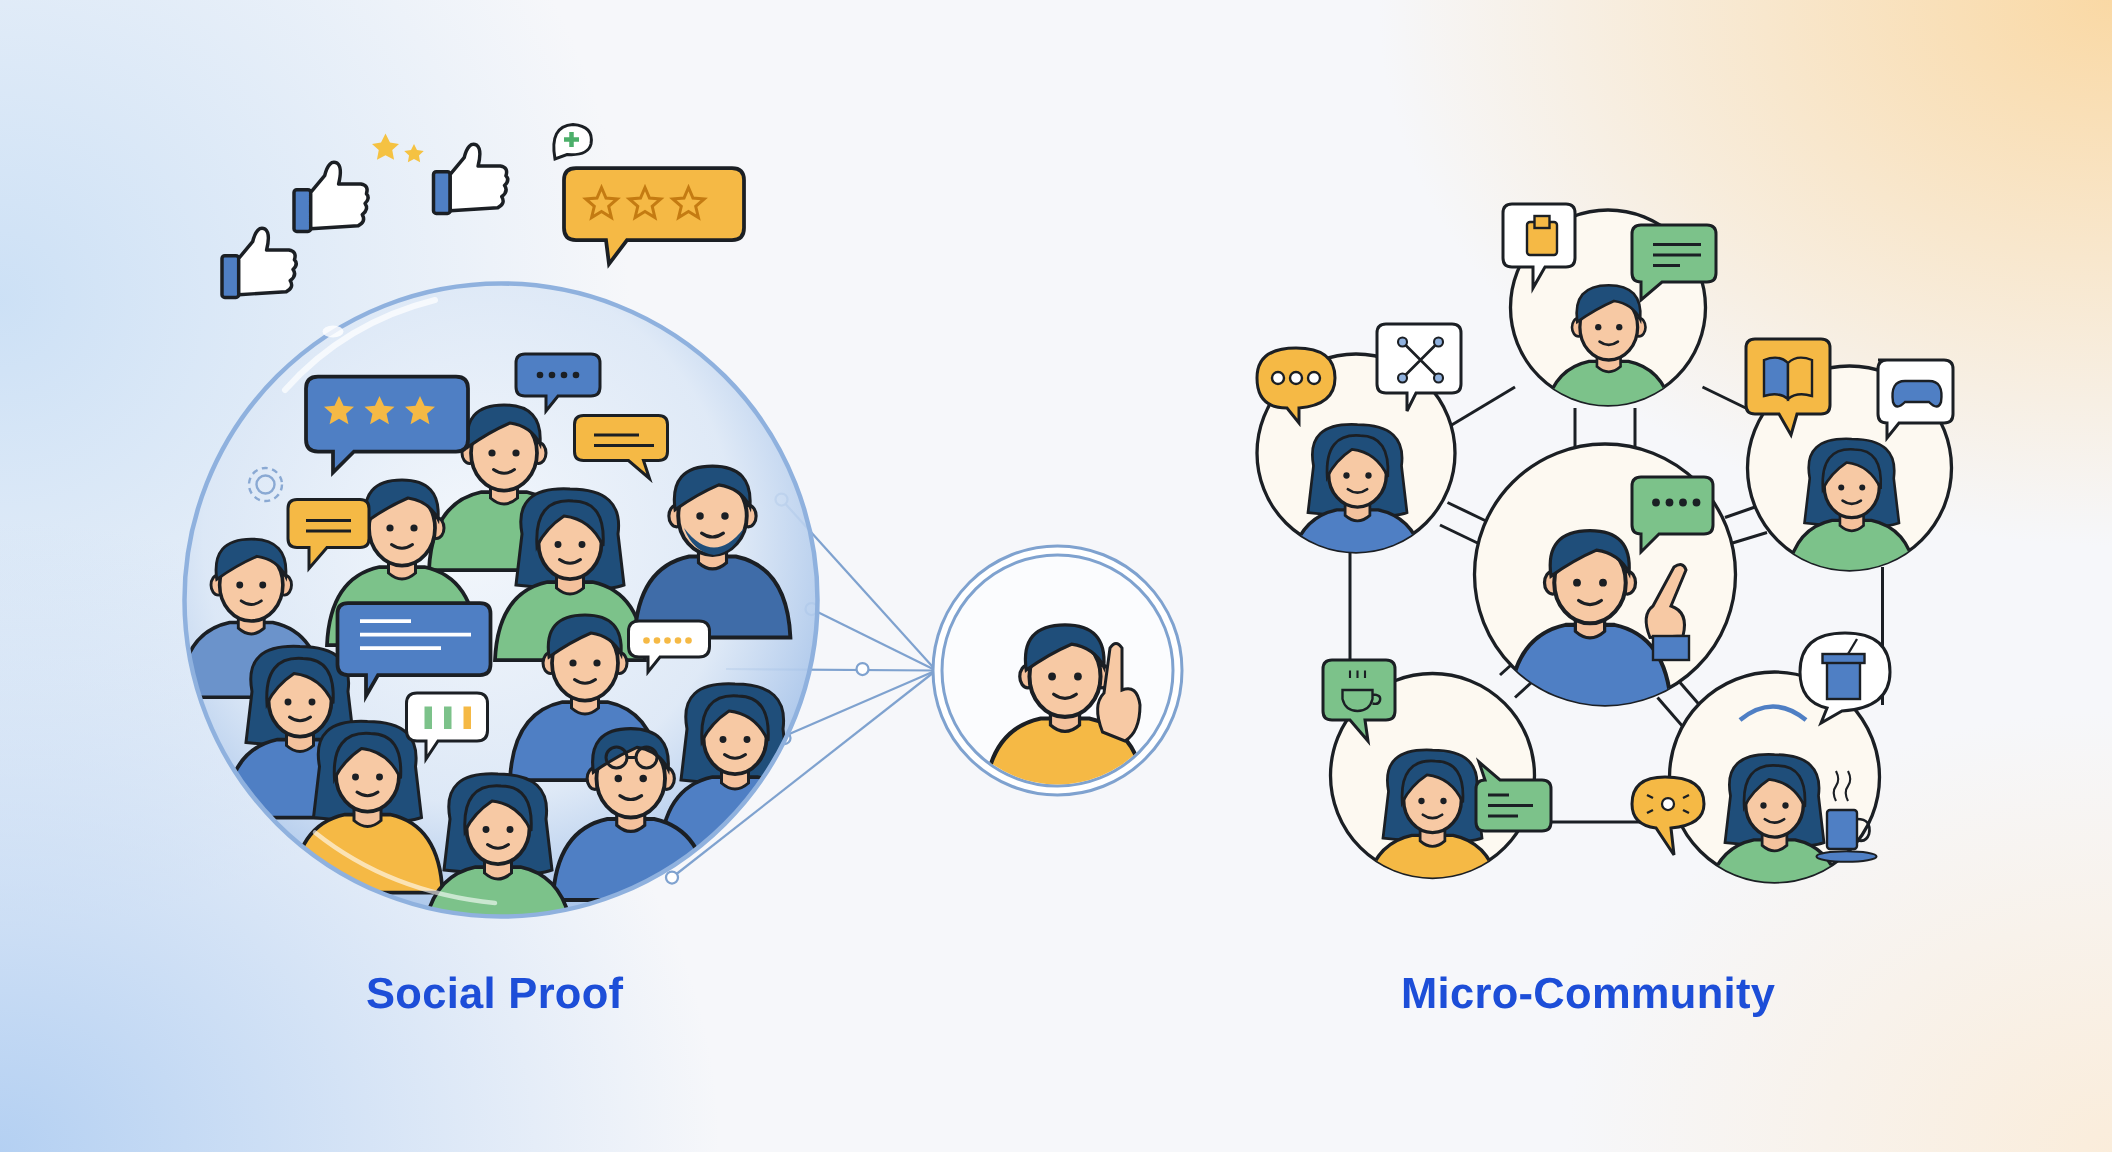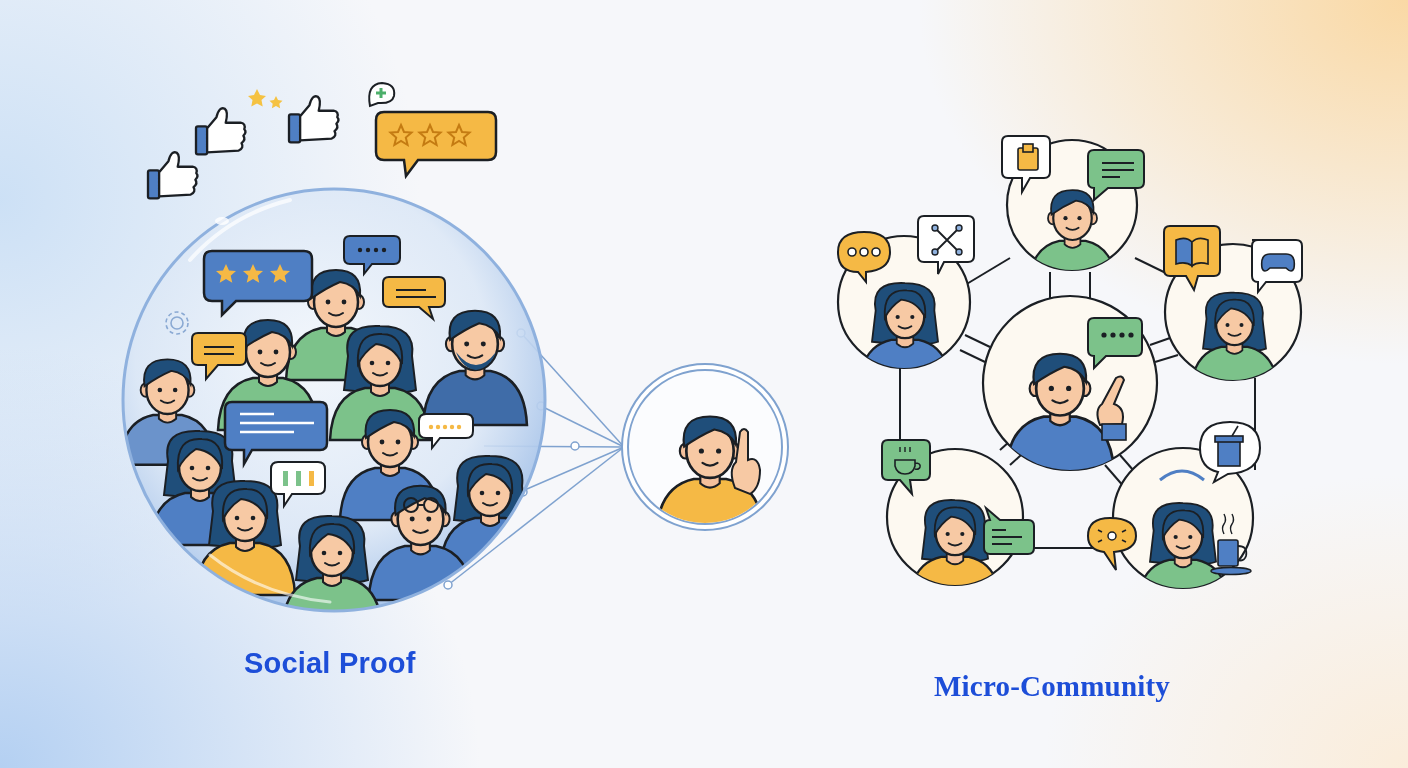--- a/index.html
+++ b/index.html
@@ -12,21 +12,21 @@
       radial-gradient(ellipse 640px 560px at 0px 768px, rgba(180,208,242,1), rgba(180,208,242,0) 75%),
       radial-gradient(ellipse 560px 560px at 0px 200px, rgba(200,222,245,0.9), rgba(200,222,245,0) 75%),
       #f6f7fa;
   }
   .scene { position: absolute; left: 0; top: 0; width: 1408px; height: 768px; }
   .label {
     position: absolute; font-weight: 700; font-size: 29px; color: #1d4ed8;
     letter-spacing: 0.2px; white-space: nowrap;
   }
   #label-left { left: 244px; top: 647px; }
-  #label-right { left: 934px; top: 670px; font-family: Liberation Serif, serif; }
+  #label-right { left: 934px; top: 647px; }
 </style>
 </head>
 <body>
 
 <svg class="scene" viewBox="0 0 1408 768" xmlns="http://www.w3.org/2000/svg">
   <defs>
     <radialGradient id="bubbleGrad" cx="45%" cy="40%" r="60%">
       <stop offset="0%" stop-color="#f3f7fc" stop-opacity="0.9"></stop>
       <stop offset="70%" stop-color="#dbe7f6" stop-opacity="0.85"></stop>
       <stop offset="100%" stop-color="#a9c5ea" stop-opacity="0.95"></stop>

